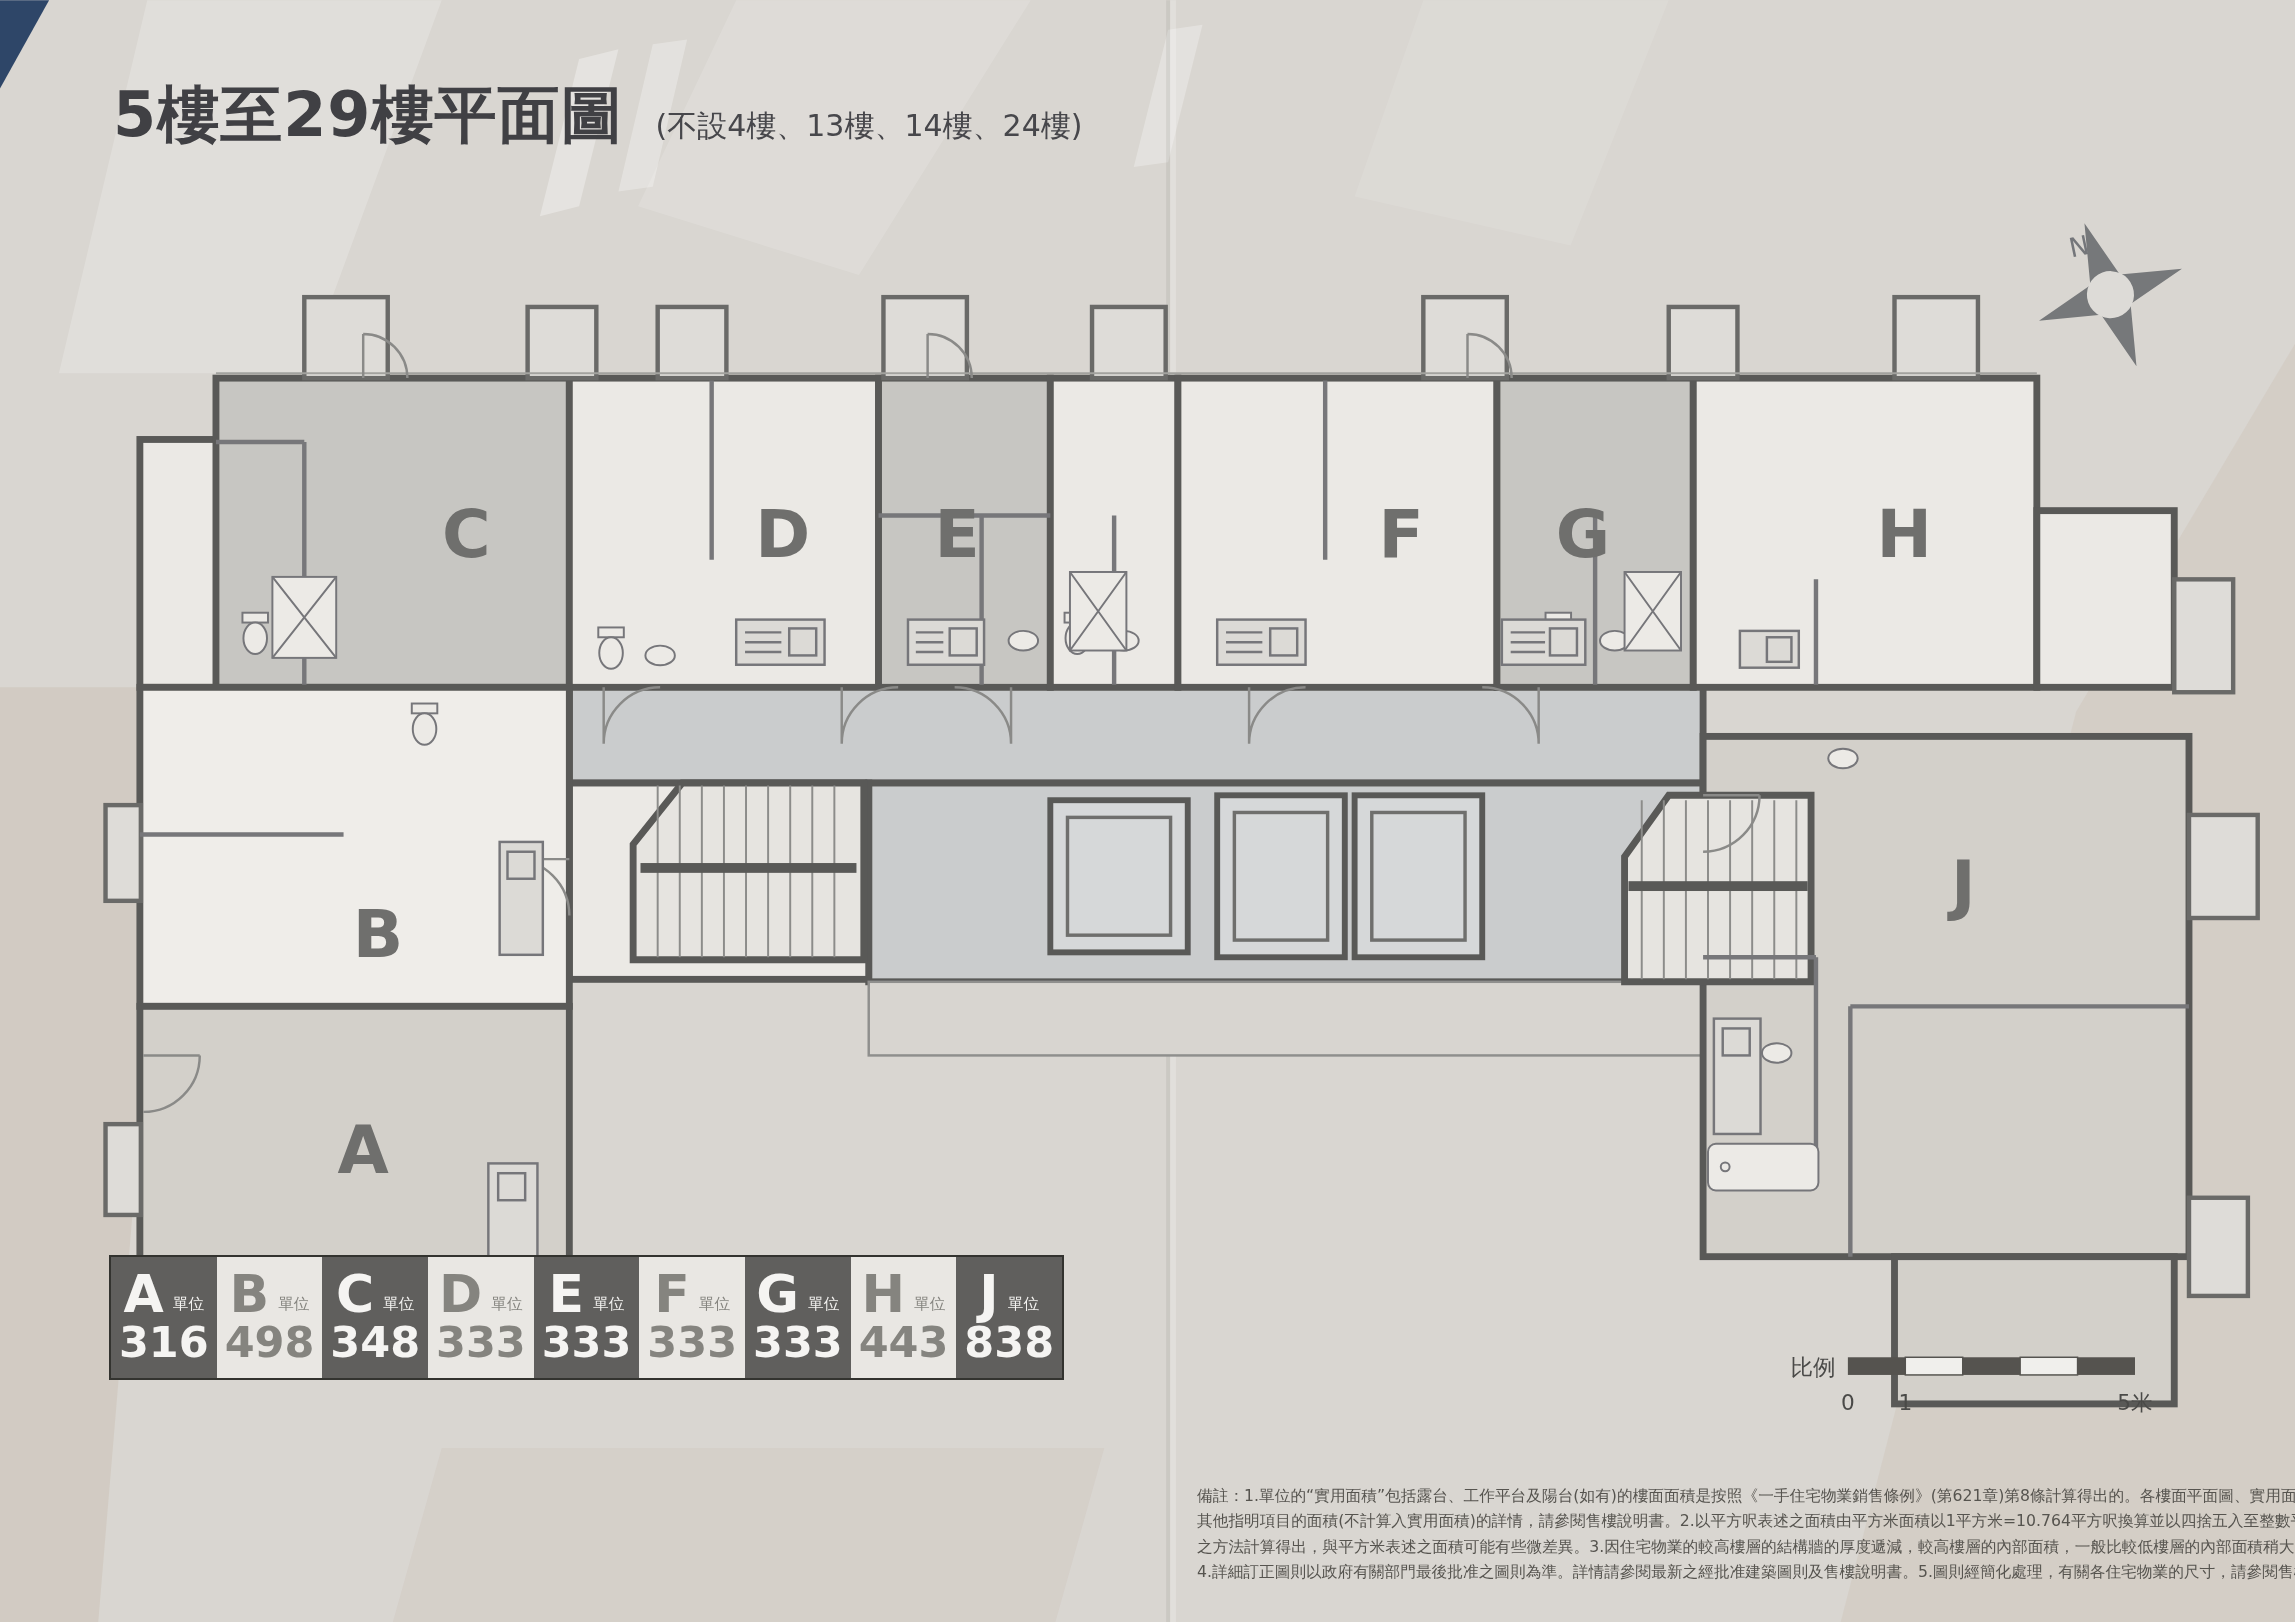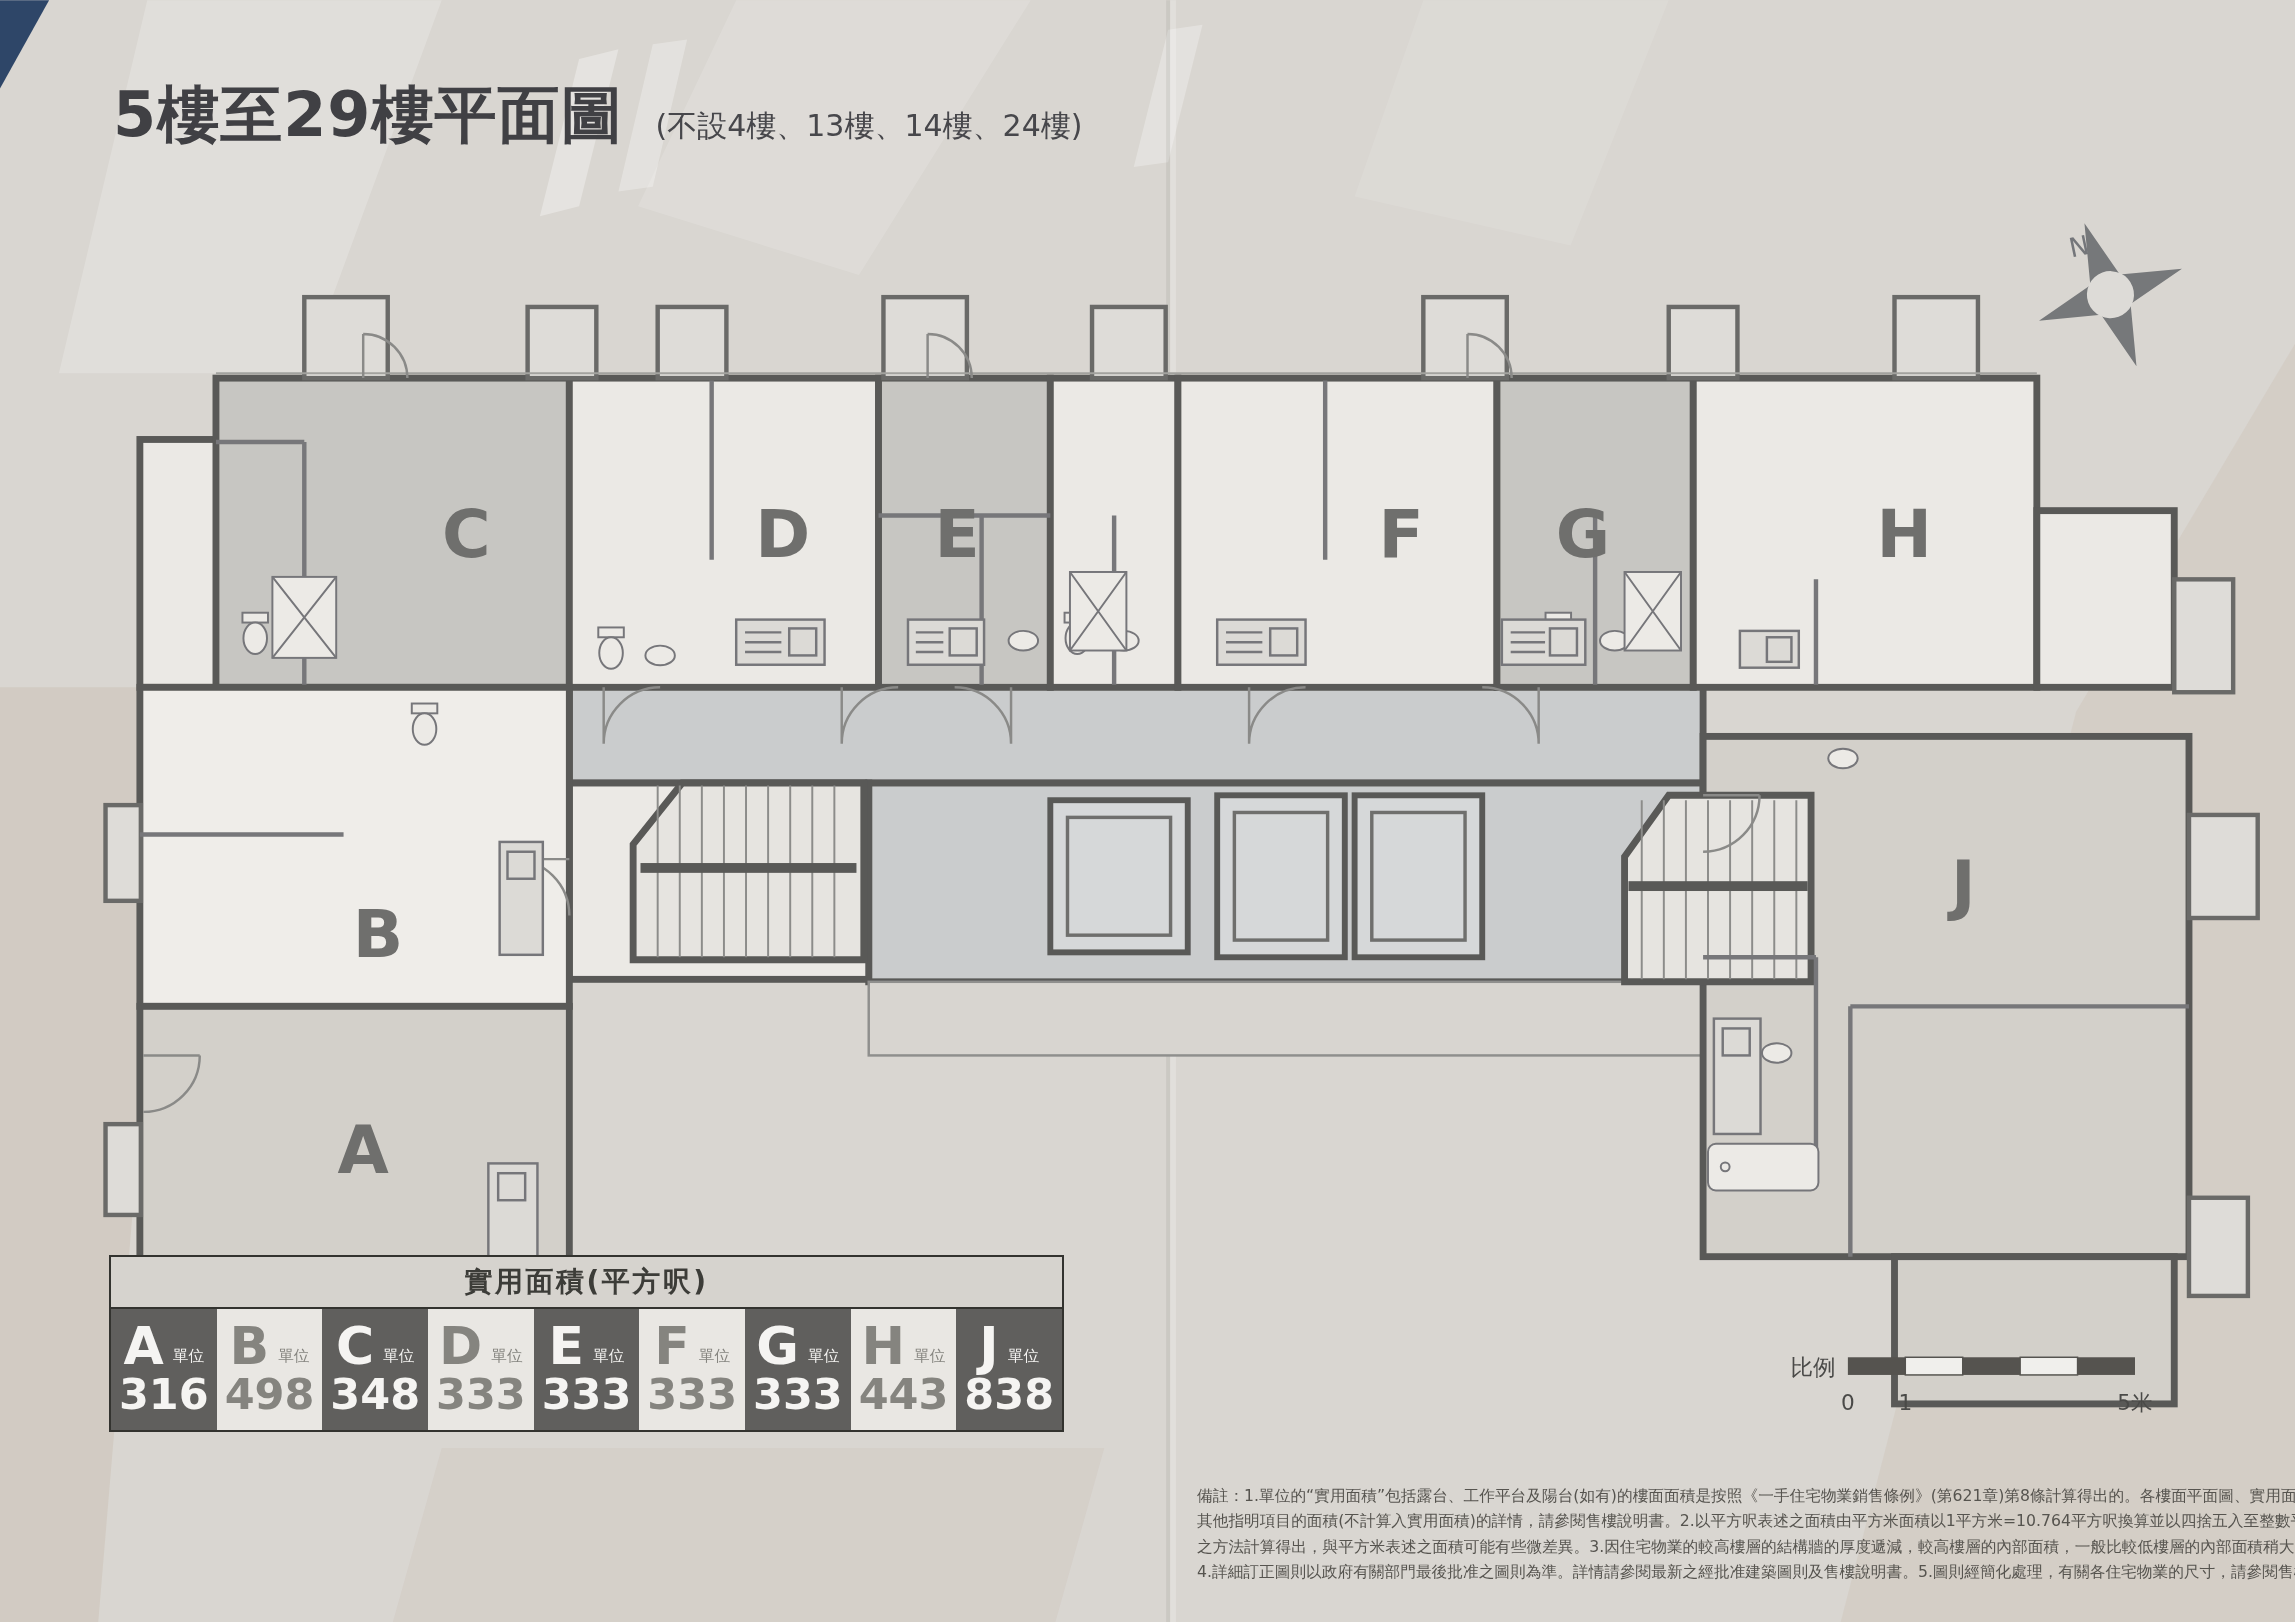--- a/index.html
+++ b/index.html
@@ -267,21 +267,20 @@
     <text class="scale-txt" x="4350" y="2872">5米</text>
   </g>
 </svg>
 
 <div class="title-wrap">
   <div class="title-main">5樓至29樓平面圖</div>
   <div class="title-sub">(不設4樓、13樓、14樓、24樓)</div>
 </div>
 
 <div class="legend">
-  <div class="legend-header">實用面積(平方呎)</div>
   <div class="legend-row">
     <div class="legend-cell dark">
       <div class="cell-top">
           <span class="cell-letter">A</span>
           <span class="cell-suffix">單位</span>
         </div>
       <div class="cell-area">316</div>
     </div>
     <div class="legend-cell light">
       <div class="cell-top">

